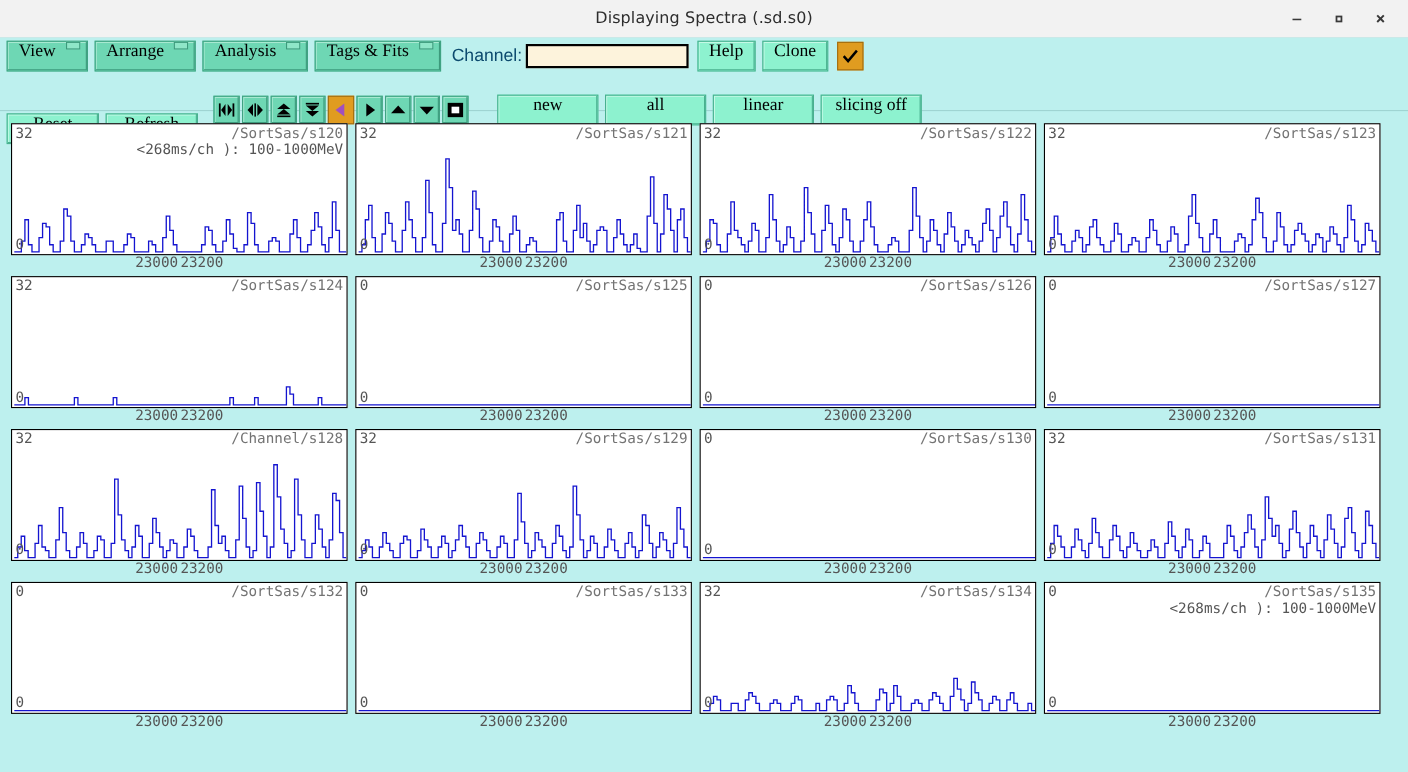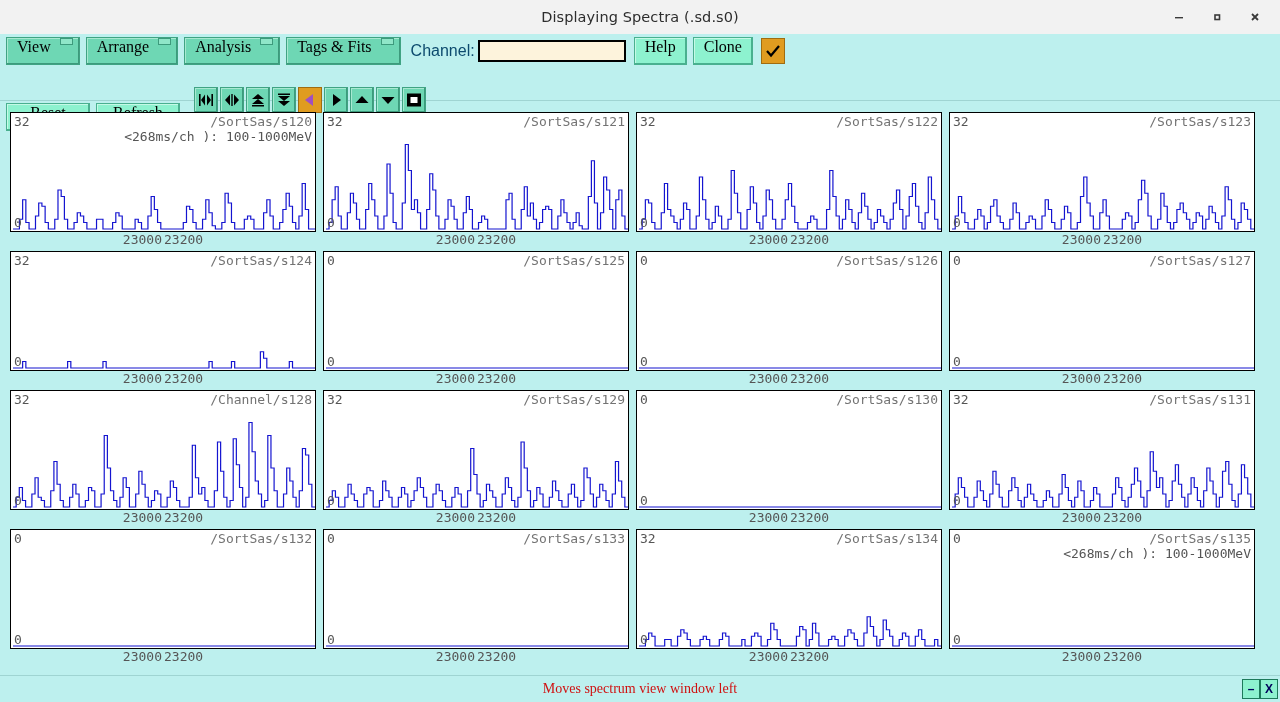--- a/index.html
+++ b/index.html
@@ -345,20 +345,34 @@
           </svg>
         </div>
         <div class="iconbtn">
           <svg width="16" height="16" viewBox="0 0 16 16">
             <rect x="1" y="1.5" width="14" height="13" fill="#000"></rect>
             <rect x="4.5" y="5" width="7" height="6" fill="#ffffff"></rect>
           </svg>
         </div>
       </div>
 
+      <div class="actiongroup">
+        <div class="btn light">
+          <span>new</span>
+        </div>
+        <div class="btn light">
+          <span>all</span>
+        </div>
+        <div class="btn light">
+          <span>linear</span>
+        </div>
+        <div class="btn light">
+          <span>slicing off</span>
+        </div>
+      </div>
     </div>
   </div>
 
   <div class="grid" id="spectra-grid">
       <div class="panel" style="left: 0px; top: 0px;">
         <div class="plotbox">
           <svg class="plot-svg" viewBox="0 0 306 118" preserveAspectRatio="none">
             <path d="M 2 116 L 2.00 116.00 L 5.21 116.00 L 5.21 116.00 L 8.43 116.00 L 8.43 106.25 L 11.64 106.25 L 11.64 86.75 L 14.85 86.75 L 14.85 109.50 L 18.06 109.50 L 18.06 116.00 L 21.28 116.00 L 21.28 116.00 L 24.49 116.00 L 24.49 103.00 L 27.70 103.00 L 27.70 90.00 L 30.91 90.00 L 30.91 93.25 L 34.13 93.25 L 34.13 109.50 L 37.34 109.50 L 37.34 116.00 L 40.55 116.00 L 40.55 116.00 L 43.77 116.00 L 43.77 106.25 L 46.98 106.25 L 46.98 77.00 L 50.19 77.00 L 50.19 83.50 L 53.40 83.50 L 53.40 106.25 L 56.62 106.25 L 56.62 116.00 L 59.83 116.00 L 59.83 116.00 L 63.04 116.00 L 63.04 109.50 L 66.26 109.50 L 66.26 99.75 L 69.47 99.75 L 69.47 103.00 L 72.68 103.00 L 72.68 109.50 L 75.89 109.50 L 75.89 116.00 L 79.11 116.00 L 79.11 116.00 L 82.32 116.00 L 82.32 116.00 L 85.53 116.00 L 85.53 106.25 L 88.74 106.25 L 88.74 106.25 L 91.96 106.25 L 91.96 116.00 L 95.17 116.00 L 95.17 116.00 L 98.38 116.00 L 98.38 116.00 L 101.60 116.00 L 101.60 109.50 L 104.81 109.50 L 104.81 99.75 L 108.02 99.75 L 108.02 103.00 L 111.23 103.00 L 111.23 116.00 L 114.45 116.00 L 114.45 116.00 L 117.66 116.00 L 117.66 116.00 L 120.87 116.00 L 120.87 116.00 L 124.09 116.00 L 124.09 106.25 L 127.30 106.25 L 127.30 109.50 L 130.51 109.50 L 130.51 116.00 L 133.72 116.00 L 133.72 116.00 L 136.94 116.00 L 136.94 103.00 L 140.15 103.00 L 140.15 83.50 L 143.36 83.50 L 143.36 96.50 L 146.57 96.50 L 146.57 109.50 L 149.79 109.50 L 149.79 116.00 L 153.00 116.00 L 153.00 116.00 L 156.21 116.00 L 156.21 116.00 L 159.43 116.00 L 159.43 116.00 L 162.64 116.00 L 162.64 116.00 L 165.85 116.00 L 165.85 116.00 L 169.06 116.00 L 169.06 116.00 L 172.28 116.00 L 172.28 109.50 L 175.49 109.50 L 175.49 93.25 L 178.70 93.25 L 178.70 96.50 L 181.91 96.50 L 181.91 109.50 L 185.13 109.50 L 185.13 116.00 L 188.34 116.00 L 188.34 116.00 L 191.55 116.00 L 191.55 106.25 L 194.77 106.25 L 194.77 86.75 L 197.98 86.75 L 197.98 99.75 L 201.19 99.75 L 201.19 112.75 L 204.40 112.75 L 204.40 116.00 L 207.62 116.00 L 207.62 116.00 L 210.83 116.00 L 210.83 109.50 L 214.04 109.50 L 214.04 80.25 L 217.26 80.25 L 217.26 90.00 L 220.47 90.00 L 220.47 109.50 L 223.68 109.50 L 223.68 116.00 L 226.89 116.00 L 226.89 116.00 L 230.11 116.00 L 230.11 116.00 L 233.32 116.00 L 233.32 106.25 L 236.53 106.25 L 236.53 103.00 L 239.74 103.00 L 239.74 106.25 L 242.96 106.25 L 242.96 116.00 L 246.17 116.00 L 246.17 116.00 L 249.38 116.00 L 249.38 116.00 L 252.60 116.00 L 252.60 99.75 L 255.81 99.75 L 255.81 86.75 L 259.02 86.75 L 259.02 103.00 L 262.23 103.00 L 262.23 116.00 L 265.45 116.00 L 265.45 116.00 L 268.66 116.00 L 268.66 109.50 L 271.87 109.50 L 271.87 96.50 L 275.09 96.50 L 275.09 80.25 L 278.30 80.25 L 278.30 93.25 L 281.51 93.25 L 281.51 109.50 L 284.72 109.50 L 284.72 116.00 L 287.94 116.00 L 287.94 103.00 L 291.15 103.00 L 291.15 70.50 L 294.36 70.50 L 294.36 96.50 L 297.57 96.50 L 297.57 116.00 L 300.79 116.00 L 300.79 116.00 L 304.00 116.00 L 304 116" fill="none" stroke="#1414d0" stroke-width="1.2"></path>
           </svg>
           <div class="plot-ymax">32</div>
@@ -577,21 +591,14 @@
           <div class="plot-sub">&lt;268ms/ch ): 100-1000MeV</div>
           <div class="plot-ymin">0</div>
         </div>
         <div class="axis-row">
           <span class="axis-lo">23000</span>
           <span class="axis-hi">23200</span>
         </div>
       </div>
     </div>
 
-  <div class="statusbar">
-    <div class="statusbar-text">Moves spectrum view window left</div>
-    <div class="status-btns">
-      <div class="status-btn">–</div>
-      <div class="status-btn">X</div>
-    </div>
-  </div>
 
 </div>
 
 </body></html>

